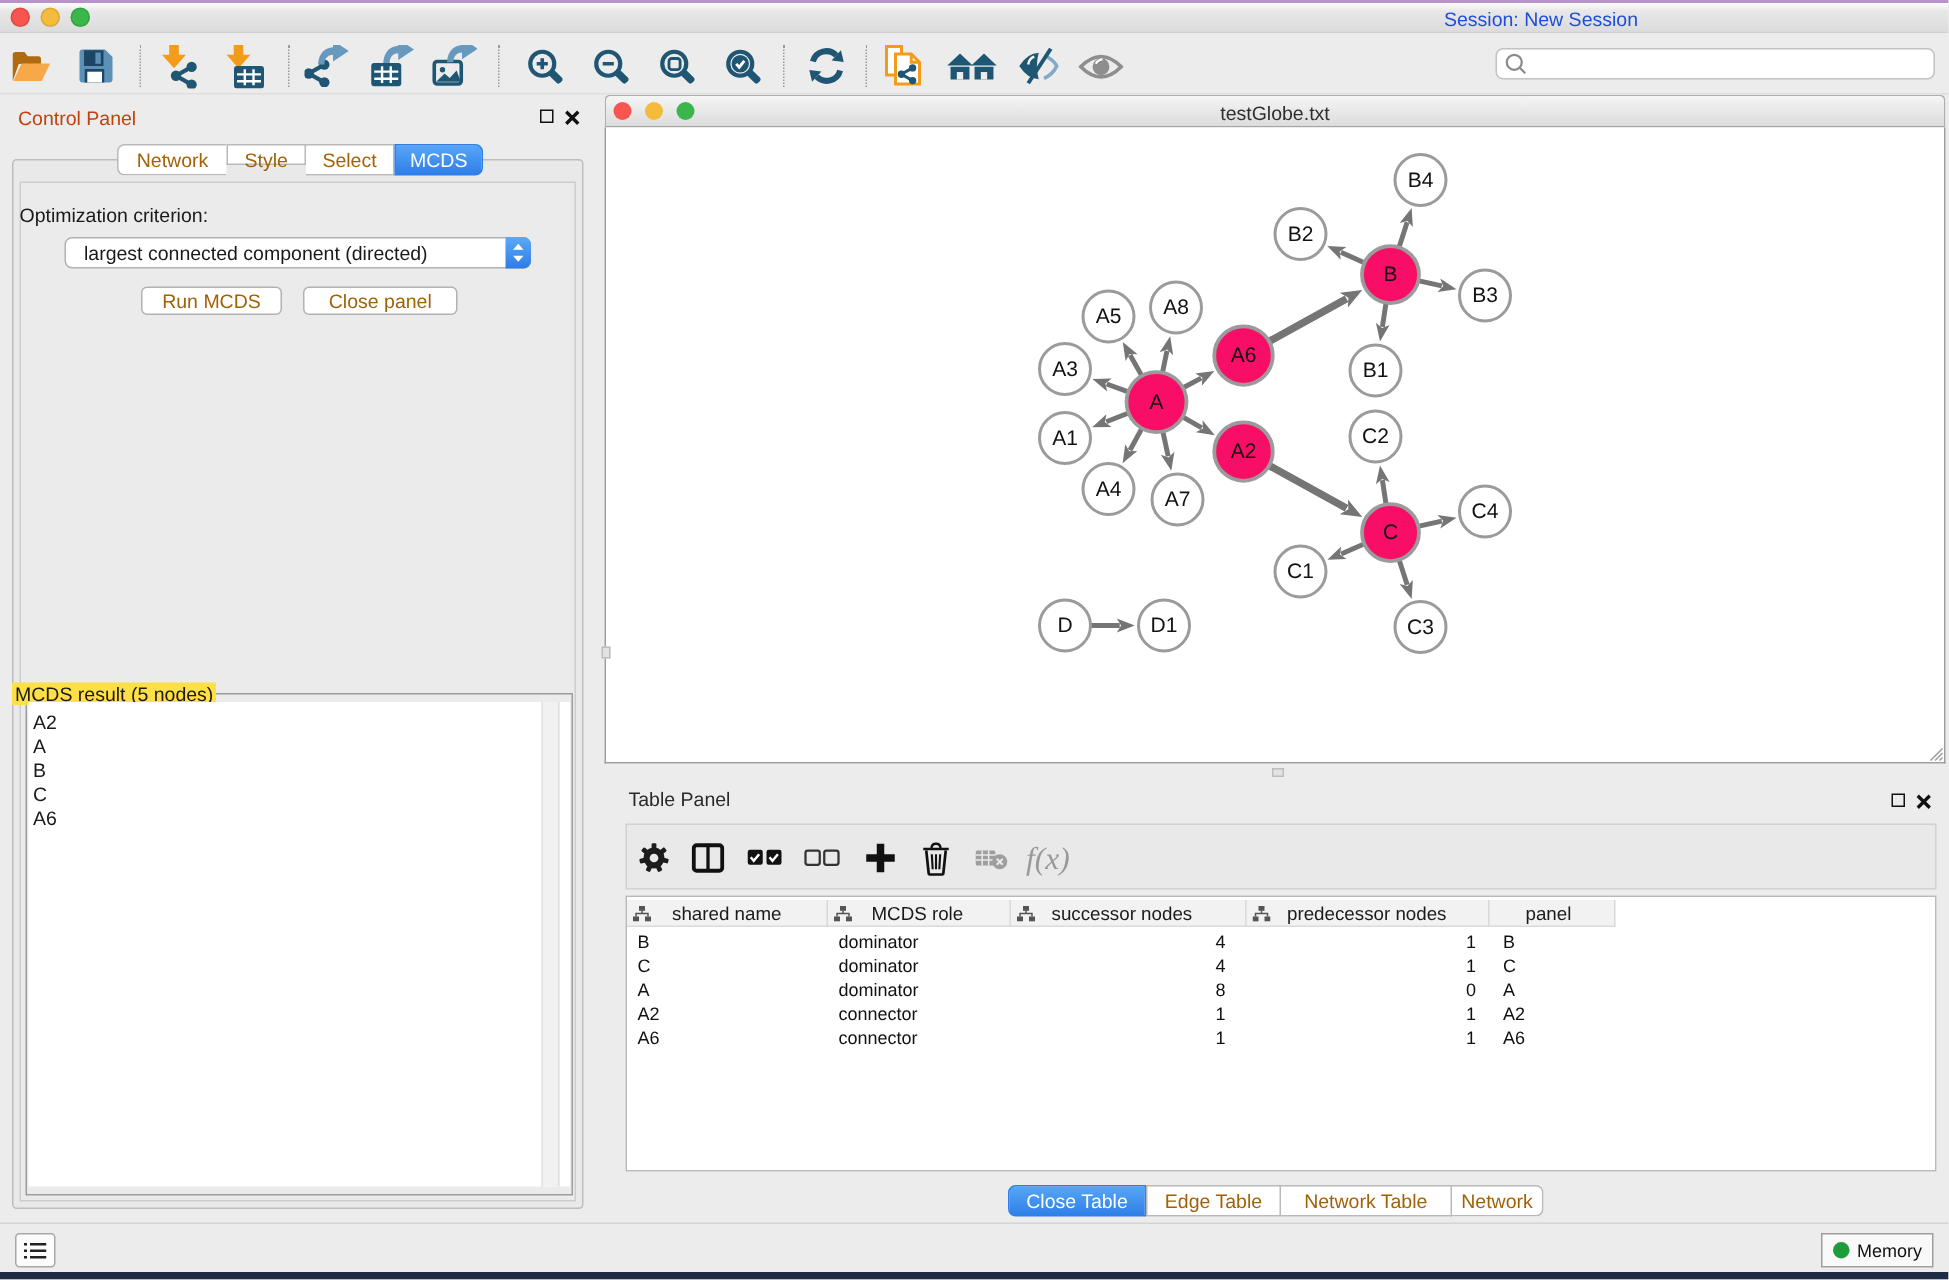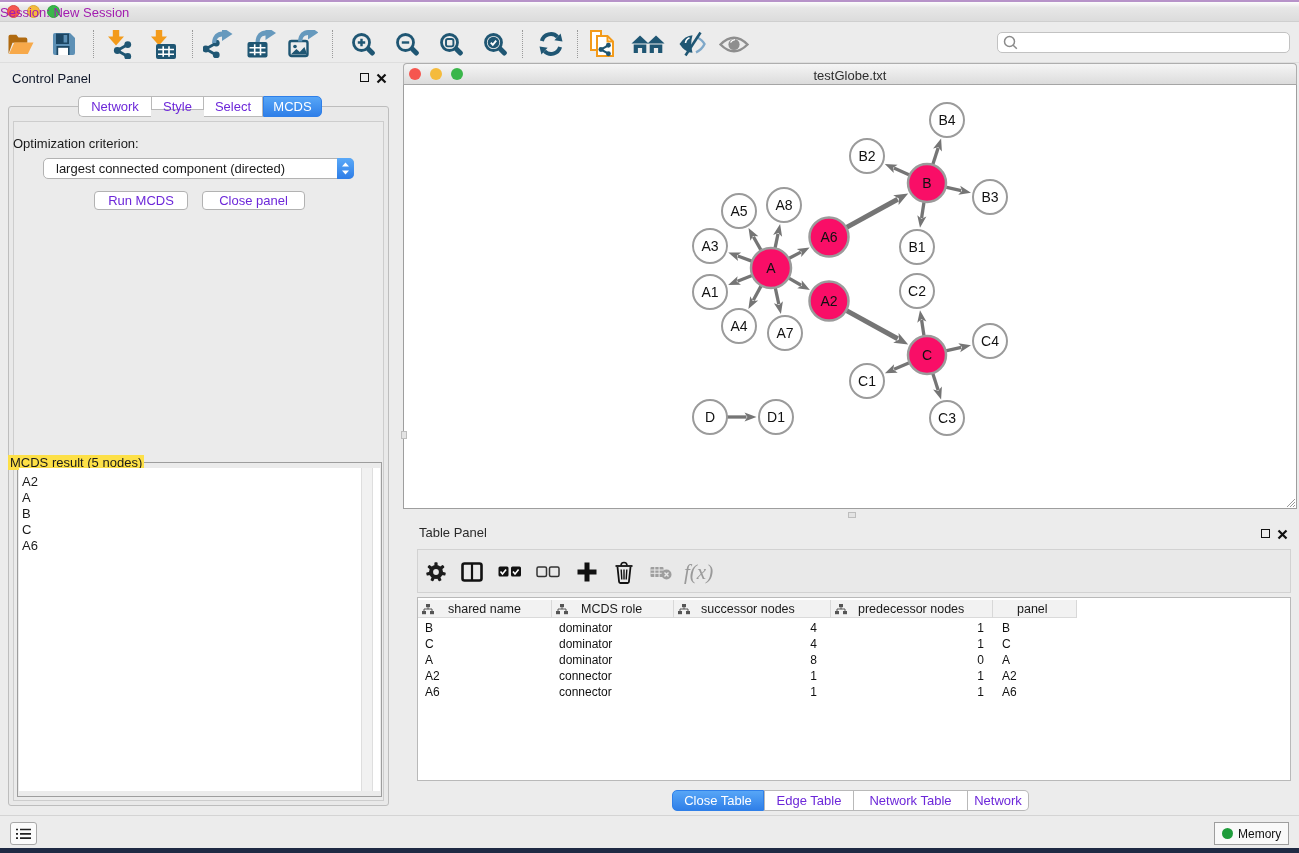--- a/index.html
+++ b/index.html
@@ -1,29 +1,29 @@
 <!DOCTYPE html>
 <html><head><meta charset="utf-8"><style>
 * { margin:0; padding:0; box-sizing:border-box; }
 html,body { width:1299px; height:853px; overflow:hidden; }
 body { font-family:"Liberation Sans", sans-serif; background:#ececec; position:relative; font-size:13px; color:#1a1a1a; }
 .abs { position:absolute; }
 .vsep { position:absolute; top:30px; height:28px; width:0; border-left:1px dotted #9a9a9a; }
 .trow span { position:absolute; font-size:12px; color:#111; }
 .trow { position:absolute; left:418px; width:872px; height:16px; }
-.seg { position:absolute; background:#fff; border:1px solid #b9b9b9; color:#6d28d9; text-align:center; }
+.seg { position:absolute; background:#fff; border:1px solid #b9b9b9; color:#a16207; text-align:center; }
 </style></head><body>
 
 <div class="abs" style="left:0;top:0;width:1299px;height:2px;background:#b793c9"></div>
 
 <div class="abs" style="left:0;top:2px;width:1299px;height:20px;background:linear-gradient(#fdfdfd,#e7e7e7 30%,#dcdcdc);border-bottom:1px solid #cfcfcf"></div>
 <div class="abs" style="left:7px;top:5px;width:13px;height:13px;border-radius:50%;background:#f6564f;border:0.5px solid #dd4a43"></div>
 <div class="abs" style="left:27px;top:5px;width:13px;height:13px;border-radius:50%;background:#f5bb3c;border:0.5px solid #dba838"></div>
 <div class="abs" style="left:47px;top:5px;width:13px;height:13px;border-radius:50%;background:#3ab64a;border:0.5px solid #2fa33f"></div>
-<div class="abs" style="left:0;top:5px;width:1092px;text-align:left;color:#a21caf;font-size:13px">Session: New Session</div>
+<div class="abs" style="left:0;top:5px;width:1092px;text-align:right;color:#1d4ed8;font-size:13px">Session: New Session</div>
 
 <div class="abs" style="left:0;top:22px;width:1299px;height:41px;background:#ececec;border-bottom:1px solid #dedede"></div>
 <div class="vsep" style="left:93px"></div>
 <div class="vsep" style="left:192px"></div>
 <div class="vsep" style="left:332px"></div>
 <div class="vsep" style="left:522px"></div>
 <div class="vsep" style="left:577px"></div>
 <svg style="position:absolute;left:7.0px;top:31.0px" width="28" height="26" viewBox="0 0 28 26">
     <path d="M1.5,23 V5.5 q0,-1.8 1.8,-1.8 h6 l2.2,2.8 h7 q1.8,0 1.8,1.8 v3.4 H5.5 z" fill="#b06a10"></path>
     <path d="M2,23 L7.3,11.4 H26.5 L20.8,23 z" fill="#f7a94a"></path>
@@ -127,21 +127,21 @@
     <path d="M1.5,10.5 Q15,-3 28.5,10.5 Q15,24 1.5,10.5 z" fill="none" stroke="#8e8e8e" stroke-width="2.4"></path>
     <circle cx="15" cy="10.5" r="5.6" fill="#8e8e8e"></circle>
     <path d="M11.5,8.5 Q13,5.8 16,5.6" fill="none" stroke="#fff" stroke-width="1.4"></path>
   </svg>
 <div class="abs" style="left:997px;top:32px;width:293px;height:21px;background:#fff;border:1px solid #c2c2c2;border-radius:5px"></div>
 <svg class="abs" style="left:1003px;top:35px" width="16" height="16" viewBox="0 0 16 16">
     <circle cx="6.5" cy="6.5" r="5" fill="none" stroke="#8a8a8a" stroke-width="1.5"></circle>
     <path d="M10.2,10.2 l3.6,3.6" stroke="#8a8a8a" stroke-width="1.5"></path>
   </svg>
 
-<div class="abs" style="left:12px;top:71px;font-size:13px;color:#0f172a">Control Panel</div>
+<div class="abs" style="left:12px;top:71px;font-size:13px;color:#c2410c">Control Panel</div>
 <div class="abs" style="left:360px;top:73px;width:9px;height:9px;border:1.6px solid #111"></div>
 <svg class="abs" style="left:376px;top:73px" width="11" height="11" viewBox="0 0 11 11">
     <path d="M1.5,1.5 L9.5,9.5 M9.5,1.5 L1.5,9.5" stroke="#111" stroke-width="2.2"></path>
   </svg>
 
 <div class="abs" style="left:8px;top:106px;width:381px;height:700px;border:1px solid #bdbdbd;border-radius:3px;background:#e9e9e9"></div>
 <div class="abs" style="left:13px;top:121px;width:371px;height:680px;border:1px solid #cdcdcd;background:#ebebeb"></div>
 
 <div class="seg" style="left:78px;top:96px;width:73px;height:21px;line-height:20px;border-radius:5px 0 0 5px;border-right:none">Network</div>
 <div class="seg" style="left:151px;top:96px;width:53px;height:14px;line-height:20px">Style</div>

